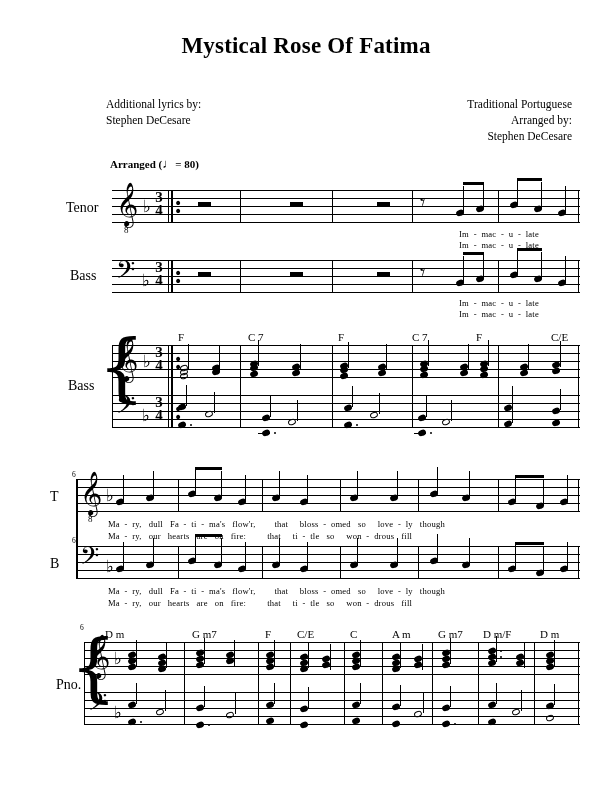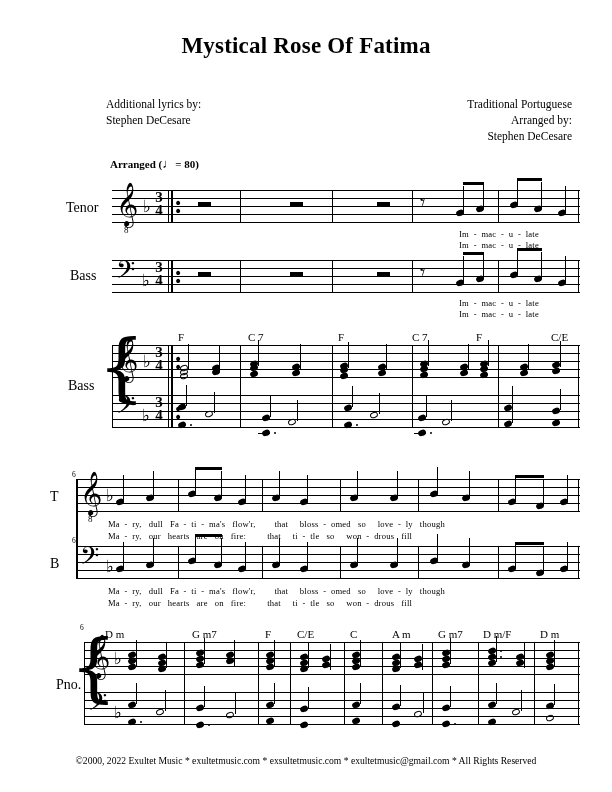--- a/index.html
+++ b/index.html
@@ -653,15 +653,14 @@
     <div class="stem" style="top:683px;left:496px;height:21px;"></div>
     <div class="notehead open" style="top:709px;left:512px;"></div>
     <div class="stem" style="top:690px;left:521px;height:21px;"></div>
     <div class="notehead" style="top:719px;left:488px;"></div>
 
     <div class="notehead" style="top:703px;left:546px;"></div>
     <div class="stem" style="top:684px;left:554px;height:21px;"></div>
     <div class="notehead open" style="top:715px;left:546px;"></div>
   </div>
 
-  <div class="footer">©2000, 2022  Exultet Music * exultetmusic.com * exsultetmusic.com * exultetmusic@gmail.com * All Rights Reserved</div>
 
 </div>
 
 </body></html>

